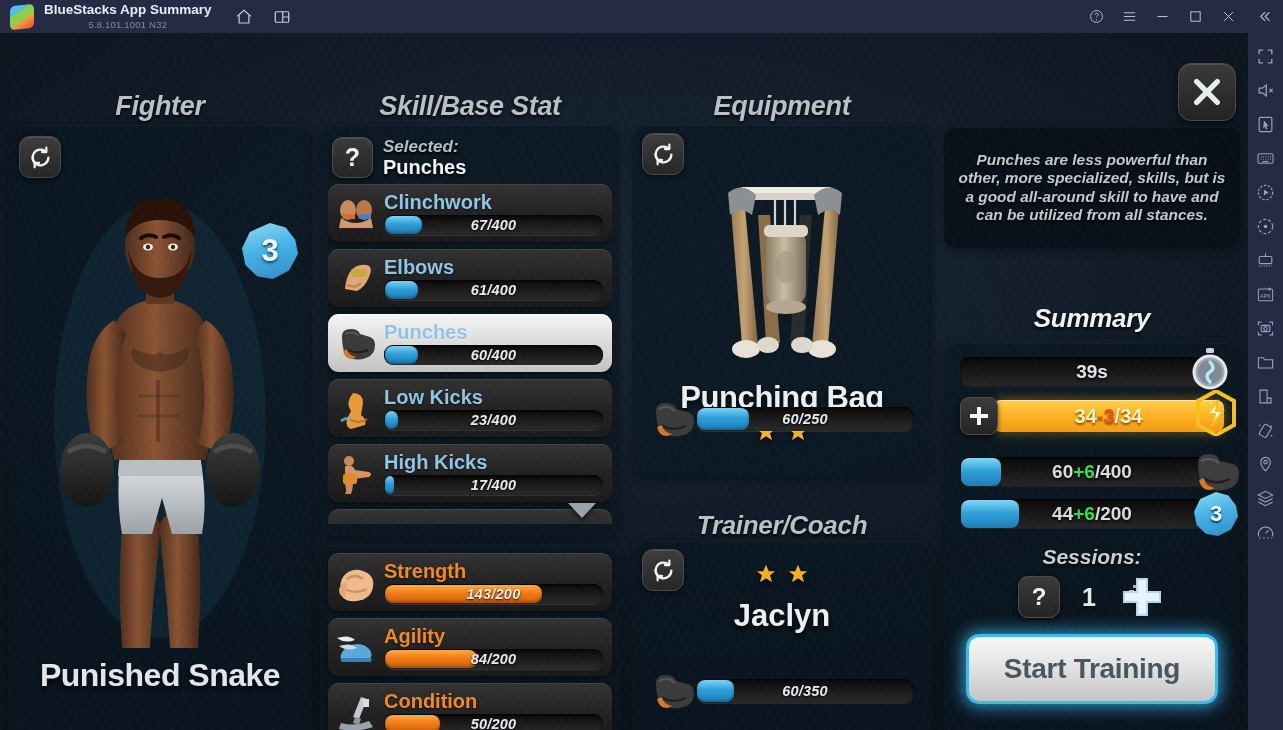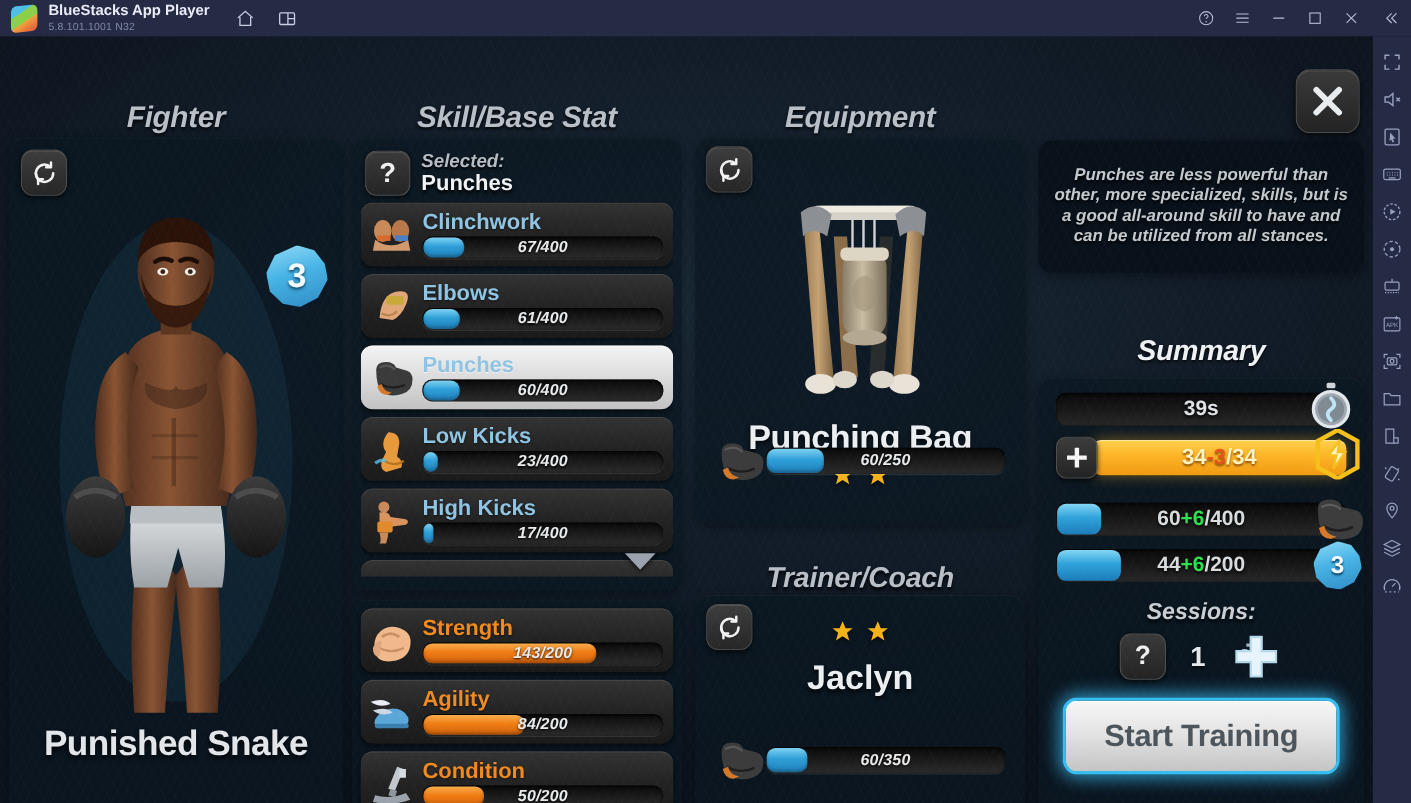--- a/index.html
+++ b/index.html
@@ -17,21 +17,21 @@
     flex: 0 0 33px; position: relative; z-index: 40;
   }
   .bs-logo {
     width: 24px; height: 24px; margin-left: 10px; margin-right: 10px;
     border-radius: 5px; position: relative; overflow: hidden;
     background: linear-gradient(150deg,#4ec0e8 0%,#4ec0e8 30%,#8ccf4a 31%,#8ccf4a 58%,#f2a23c 59%,#e0503d 100%);
     transform: skewY(-6deg);
   }
   .title-txt { display: flex; flex-direction: column; justify-content: center; line-height: 1.05; }
   .title-main { font-size: 13.5px; font-weight: bold; color: #e9ecf6; }
-  .title-sub { font-size: 9.5px; color: #8187a8; margin-top: 2px; letter-spacing: .2px; }
+  .title-sub { font-size: 9.5px; color: #8187a8; margin-top: 2px; letter-spacing: .2px; text-align: center; }
   .tb-icons { display: flex; align-items: center; margin-left: 22px; gap: 18px; }
   .tb-ico { width: 20px; height: 20px; color: #c9cee3; display: flex; align-items: center; justify-content: center; cursor: pointer; }
   .tb-ico svg { width: 18px; height: 18px; }
   .tb-right { margin-left: auto; display: flex; align-items: center; gap: 0px; height: 33px; }
   .tb-rbtn {
     width: 33px; height: 33px; display: flex; align-items: center; justify-content: center;
     color: #b9bfd6; cursor: pointer;
   }
   .tb-rbtn svg { width: 15px; height: 15px; }
   .tb-rbtn.wide { width: 38px; }
@@ -301,21 +301,21 @@
   .sb-ico svg { width: 19px; height: 19px; }
 </style>
 </head>
 <body>
 
 <div class="app">
 
   <div class="titlebar">
     <div class="bs-logo"></div>
     <div class="title-txt">
-      <div class="title-main">BlueStacks App Player</div>
+      <div class="title-main">BlueStacks App Summary</div>
       <div class="title-sub">5.8.101.1001  N32</div>
     </div>
     <div class="tb-icons">
       <div class="tb-ico">
         <svg viewBox="0 0 24 24" fill="none" stroke="currentColor" stroke-width="1.6">
             <path d="M3 11 12 3l9 8"></path>
             <path d="M5.5 9.5V20h13V9.5"></path>
           </svg>
       </div>
       <div class="tb-ico">

